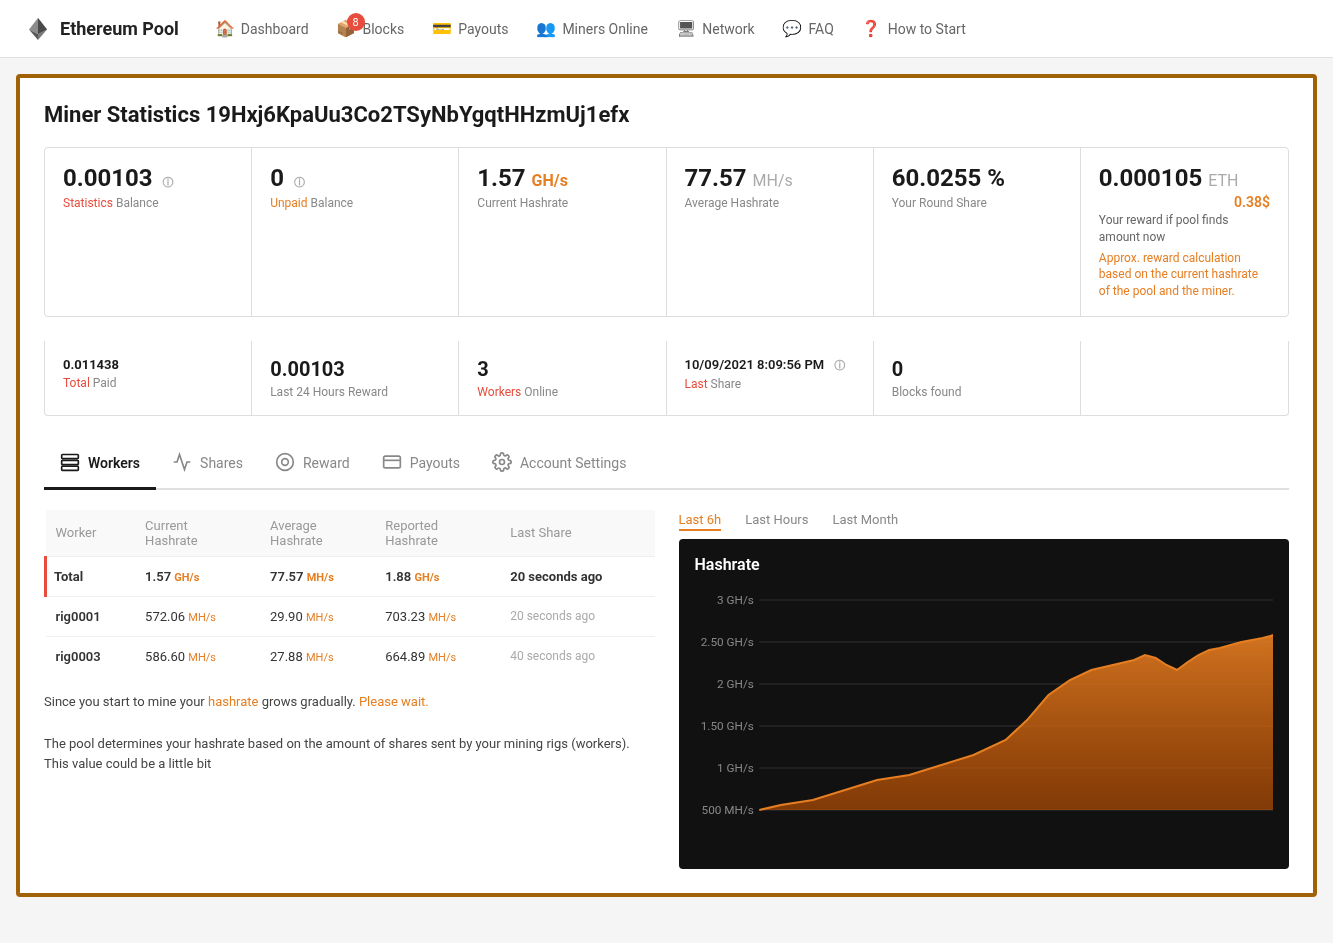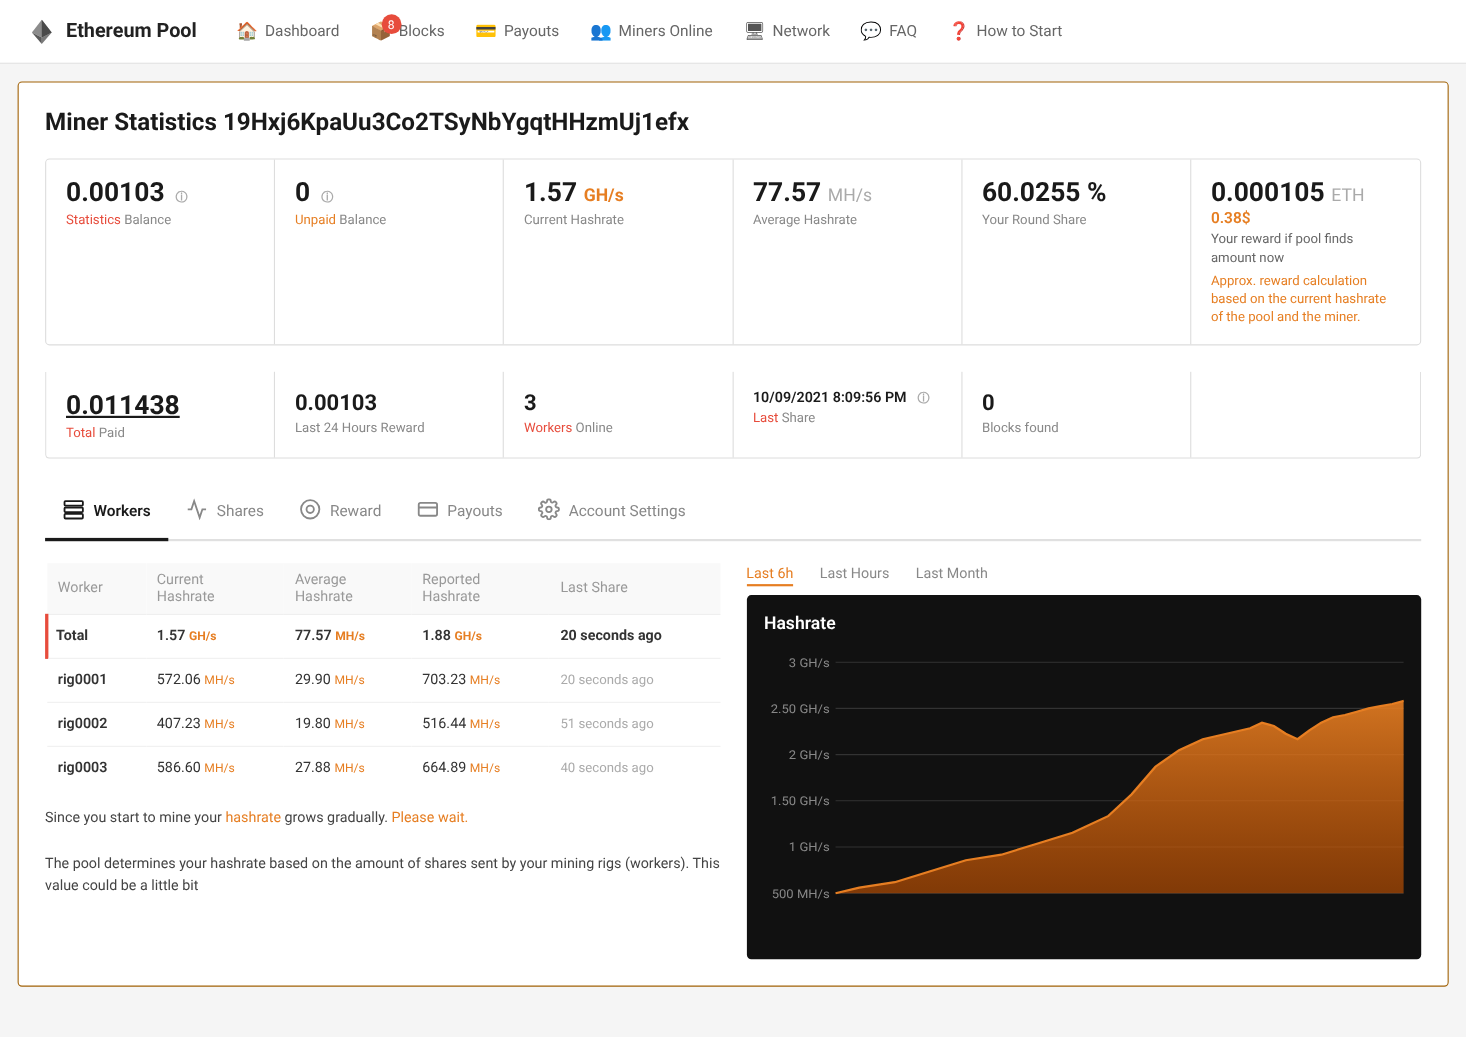--- a/index.html
+++ b/index.html
@@ -8,37 +8,37 @@
     
     .header { background: white; border-bottom: 1px solid #e0e0e0; padding: 0 24px; display: flex; align-items: center; height: 58px; gap: 8px; }
     .logo-area { display: flex; align-items: center; gap: 8px; margin-right: 16px; }
     .logo-text { font-size: 18px; font-weight: 700; color: #222; white-space: nowrap; }
     .nav { display: flex; align-items: center; gap: 4px; flex: 1; }
     .nav-item { display: flex; align-items: center; gap: 6px; padding: 8px 12px; color: #666; cursor: pointer; border-radius: 4px; text-decoration: none; font-size: 14px; white-space: nowrap; position: relative; }
     .nav-badge { background: #e74c3c; color: white; border-radius: 50%; width: 18px; height: 18px; font-size: 11px; display: flex; align-items: center; justify-content: center; position: absolute; top: 2px; left: 22px; }
     .nav-icon { font-size: 16px; color: #555; }
 
     
-    .main { background: white; margin: 16px; border-radius: 4px; border: 1px solid #a16207; padding: 24px; }
+    .main { background: white; margin: 16px; border-radius: 4px; border: 4px solid #a16207; padding: 24px; }
 
     
     .page-title { font-size: 22px; font-weight: 700; margin-bottom: 20px; color: #1a1a1a; }
 
     
     .stats-grid { display: grid; grid-template-columns: 1fr 1fr 1fr 1fr 1fr 1fr; border: 1px solid #ddd; border-radius: 4px; margin-bottom: 24px; }
     .stat-cell { padding: 16px 18px; border-right: 1px solid #ddd; }
     .stat-cell:last-child { border-right: none; }
     .stat-row2 { display: grid; grid-template-columns: 1fr 1fr 1fr 1fr 1fr 1fr; border: 1px solid #ddd; border-top: none; border-radius: 0 0 4px 4px; }
     .stat-value { font-size: 24px; font-weight: 700; color: #1a1a1a; display: flex; align-items: baseline; gap: 6px; }
     .stat-value .unit { font-size: 16px; color: #e67e22; font-weight: 700; }
     .stat-value .unit-gray { font-size: 16px; color: #aaa; font-weight: 400; }
     .stat-label { font-size: 12px; color: #888; margin-top: 4px; }
     .stat-info { font-size: 11px; color: #aaa; margin-left: 4px; cursor: pointer; }
     .stat-eth { color: #aaa; font-size: 16px; font-weight: 400; }
-    .stat-usd { color: #e67e22; font-size: 14px; font-weight: 600; margin-top: 2px; }
+    .stat-usd { color: #e67e22; font-size: 14px; font-weight: 600; margin-top: 2px; text-align: right; }
     .stat-desc { font-size: 12px; color: #666; margin-top: 2px; line-height: 1.4; }
     .stat-desc-orange { font-size: 12px; color: #e67e22; line-height: 1.4; margin-top: 4px; }
 
     
     .tabs { display: flex; align-items: center; gap: 0; border-bottom: 2px solid #e0e0e0; margin-bottom: 20px; }
     .tab { display: flex; align-items: center; gap: 8px; padding: 12px 16px; cursor: pointer; color: #888; font-size: 14px; border-bottom: 3px solid transparent; margin-bottom: -2px; white-space: nowrap; }
     .tab.active { color: #1a1a1a; border-bottom-color: #1a1a1a; font-weight: 600; }
 
     
     .content-area { display: grid; grid-template-columns: 1fr 1fr; gap: 24px; }
@@ -179,21 +179,21 @@
       </div>
       <div class="stat-usd">0.38$</div>
       <div class="stat-desc">Your reward if pool finds amount now</div>
       <div class="stat-desc-orange">Approx. reward calculation based on the current hashrate of the pool and the miner.</div>
     </div>
   </div>
 
   <div class="stat-row2" style="border:1px solid #ddd; border-top:none; border-radius:0 0 4px 4px; display:grid; grid-template-columns:1fr 1fr 1fr 1fr 1fr 1fr; margin-bottom:24px;">
 
     <div class="stat-cell">
-      <div class="stat-value" style="font-size:24px;text-decoration:underline;">
+      <div class="stat-value" style="font-size:13px;">
         <span>0.011438</span>
       </div>
       <div class="stat-label">
         <span style="color:#e74c3c">Total</span>
         <span> Paid</span>
       </div>
     </div>
 
     <div class="stat-cell">
       <div class="stat-value" style="font-size:20px;">
@@ -331,36 +331,20 @@
               <span>29.90</span>
               <span class="val-orange">MH/s</span>
             </td>
             <td>
               <span>703.23</span>
               <span class="val-orange">MH/s</span>
             </td>
             <td style="color:#aaa;font-size:12px;">20 seconds ago</td>
           </tr>
 
-          <tr>
-            <td><span class="worker-name">rig0002</span></td>
-            <td>
-              <span>407.23</span>
-              <span class="val-orange">MH/s</span>
-            </td>
-            <td>
-              <span>19.80</span>
-              <span class="val-orange">MH/s</span>
-            </td>
-            <td>
-              <span>516.44</span>
-              <span class="val-orange">MH/s</span>
-            </td>
-            <td style="color:#aaa;font-size:12px;">51 seconds ago</td>
-          </tr>
 
           <tr>
             <td><span class="worker-name">rig0003</span></td>
             <td>
               <span>586.60</span>
               <span class="val-orange">MH/s</span>
             </td>
             <td>
               <span>27.88</span>
               <span class="val-orange">MH/s</span>

